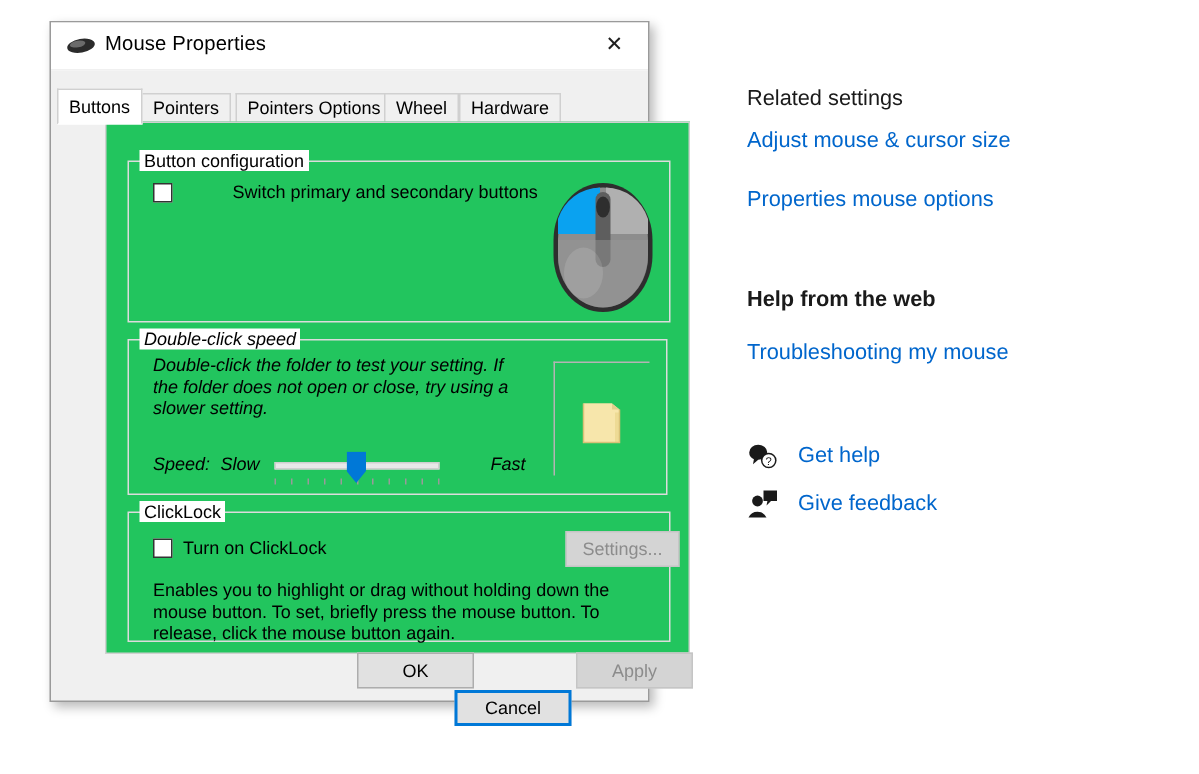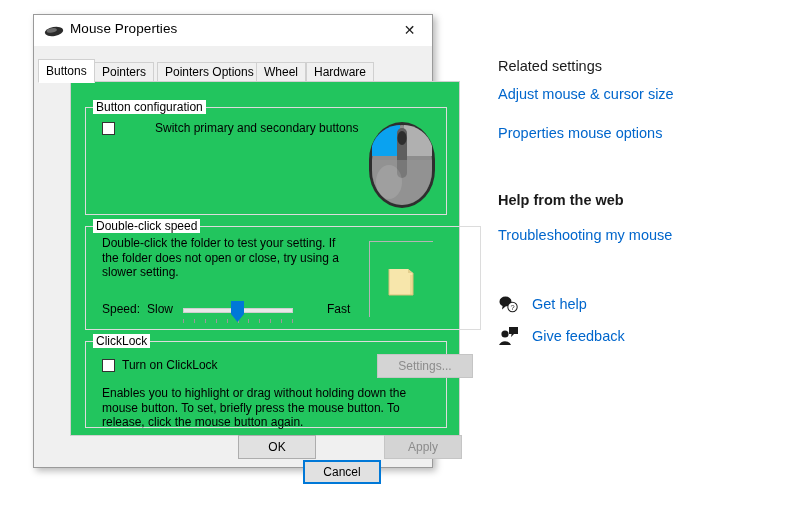--- a/index.html
+++ b/index.html
@@ -121,21 +121,21 @@
     top: -8px;
     left: 7px;
     background: #ffffff;
     padding: 0 3px;
     font-size: 12px;
     color: #000;
     white-space: nowrap;
   }
 
   #group-button-config { left: 14px; top: 25px; width: 362px; height: 108px; }
-  #group-dblclick     { left: 14px; top: 144px; width: 396px; height: 104px; }
+  #group-dblclick     { left: 14px; top: 144px; width: 360px; height: 104px; font-style: italic; }
   #group-clicklock    { left: 14px; top: 259px; width: 362px; height: 87px; }
 
   
   .cbrow {
     position: absolute;
     display: flex;
     align-items: flex-start;
     cursor: default;
   }
   .cbox {
@@ -229,21 +229,21 @@
     top: 24px;
     width: 34px;
     height: 31px;
   }
 
   
   #settings-button {
     position: absolute;
     left: 291px;
     top: 12px;
-    width: 96px;
+    width: 76px;
     height: 24px;
     background: #d4d4d4;
     border: 1px solid #c5c5c5;
     box-sizing: border-box;
     font-size: 12px;
     color: #8c8c8c;
     display: flex;
     align-items: center;
     justify-content: center;
     cursor: default;

